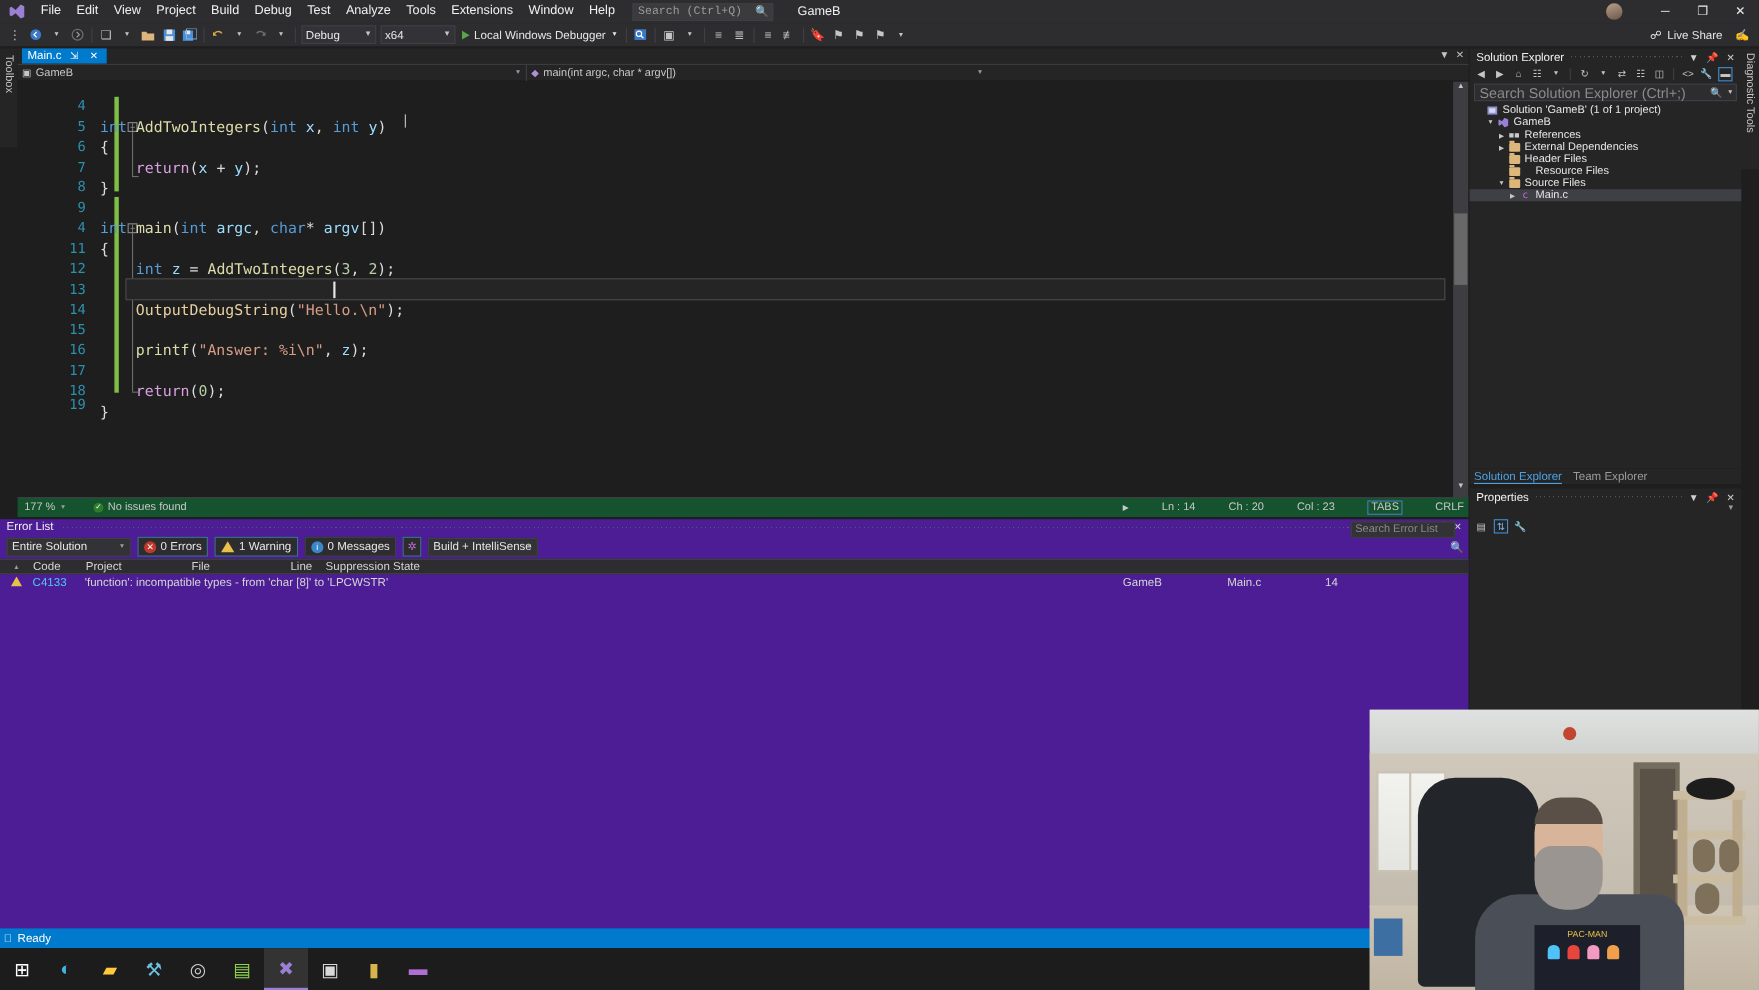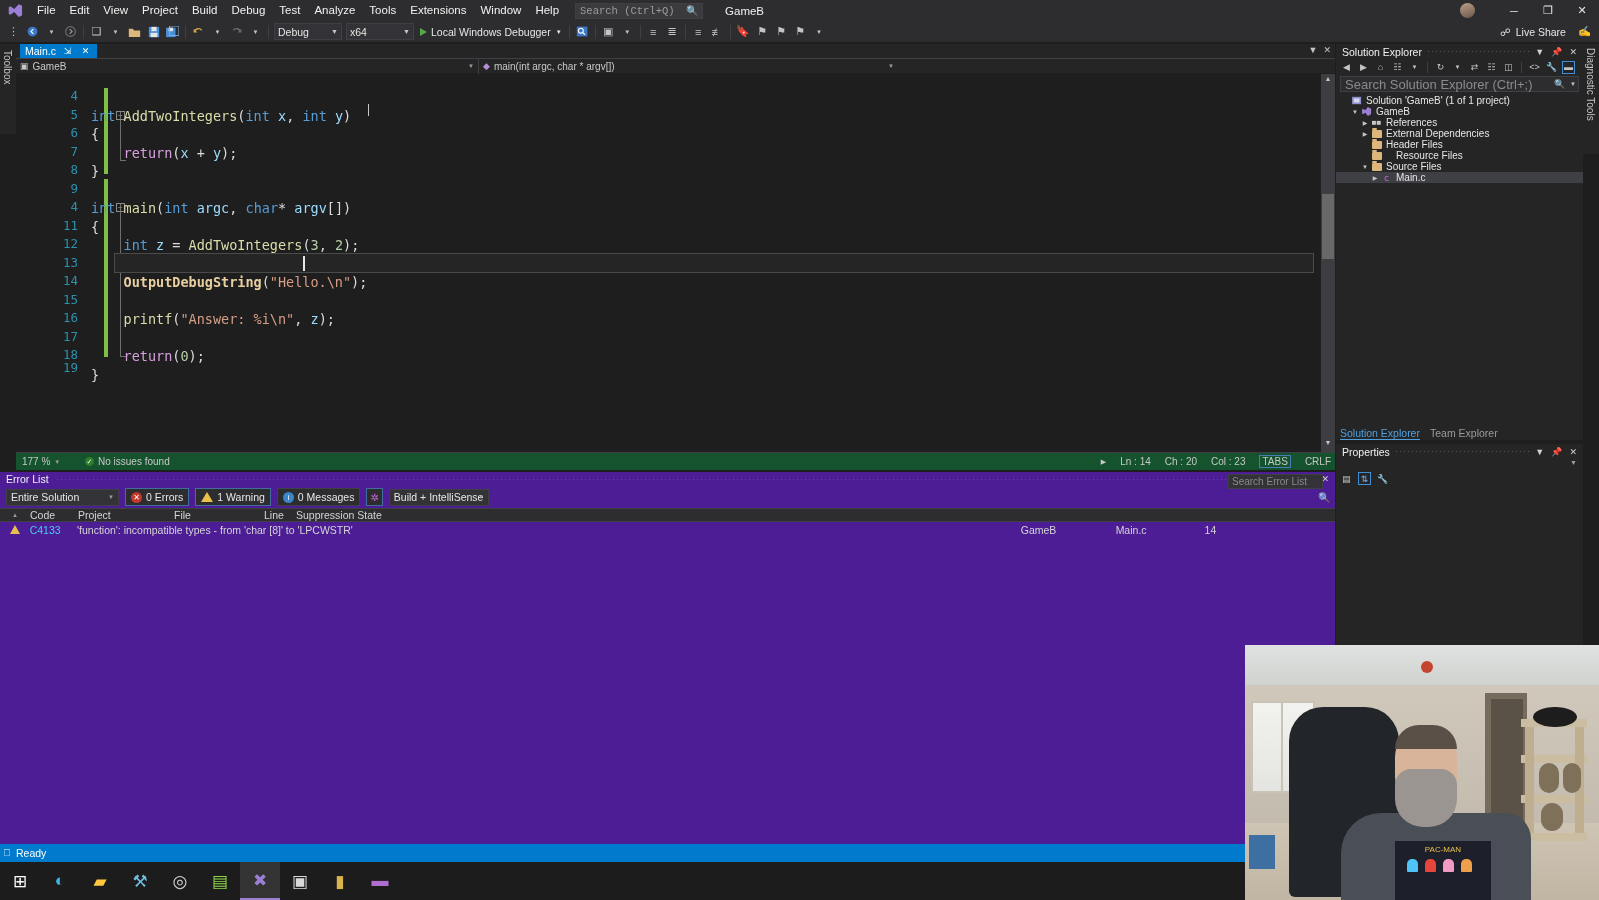--- a/index.html
+++ b/index.html
@@ -113,21 +113,21 @@
     font-size: 8px; line-height: 7px; text-align: center; font-family:"DejaVu Sans Mono",monospace;
   }
   .fold-line { position: absolute; width: 1px; background: #6e6e6e; left: 104px; }
   .fold-foot { position:absolute; height:1px; background:#6e6e6e; left:104px; width:6px; }
   .ibeam { position:absolute; width:1px; height:12px; background:#c8c8c8; }
   .caret { position:absolute; width: 1.5px; background: #e6e6e6; }
 
   
   .kw  { color: #569cd6; }
   .fn  { color: #dcdcaa; }
-  .fn2 { color: #e8cfa0; font-weight: bold; }
+  .fn2 { color: #e8cfa0; }
   .str { color: #d69d85; }
   .num { color: #b5cea8; }
   .var { color: #9cdcfe; }
   .ctl { color: #d8a0df; }
   .pun { color: #dcdcdc; }
 
   
   .ed-scroll { position: absolute; right: 0; top: 0; width: 14px; height: 378px; background: #3e3e42; }
   .ed-thumb { position: absolute; right: 1px; top: 120px; width: 12px; height: 65px; background: #686868; }
   .ed-up, .ed-dn { position:absolute; right:1px; width:12px; height:12px; color:#c5c5c5; font-size:7px; text-align:center; }
@@ -135,21 +135,21 @@
   
   .edstatus {
     position: absolute; left: 16px; top: 452px; width: 1319px; height: 18px;
     background: #14532d; border-top:1px solid #3f3f46; display: flex; align-items: center;
   }
   .zoom-combo { width: 45px; height: 16px; margin-left: 6px; display:flex; align-items:center;
                 font-size: 10px; color: #c8c8c8; }
   .issues { margin-left: 18px; font-size: 10px; color: #c8c8c8; display:flex; align-items:center; gap:4px; }
   .ok-dot { width:9px;height:9px;border-radius:50%;background:#2d7d2d;color:#fff;font-size:7px;
             text-align:center;line-height:9px; }
-  .pos-group { position:absolute; right: 4px; display:flex; align-items:center; gap: 14px;
+  .pos-group { position:absolute; right: 4px; display:flex; align-items:center; gap: 30px;
                font-size: 10px; color: #c8c8c8; }
   .pos-group .boxed { border: 1px solid #4a7ab8; padding: 0 2px; }
 
   
   .errorlist { position: absolute; left: 0; top: 472px; width: 1335px; height: 373px; background: #4c1d95; }
   .el-title { height: 14px; display:flex; align-items:center; padding-left: 6px;
               font-size: 10.5px; color: #f1f1f1; position: relative; }
   .el-dots { flex:1; height:1px; margin: 0 8px; background: repeating-linear-gradient(to right,#5a5a5a 0 1px,transparent 1px 4px); }
   .el-tb { height: 22px; display: flex; align-items: center; padding-left: 6px; gap: 6px; }
   .el-combo { height: 17px; background: #333337; border:1px solid #3f3f46; display:flex;

